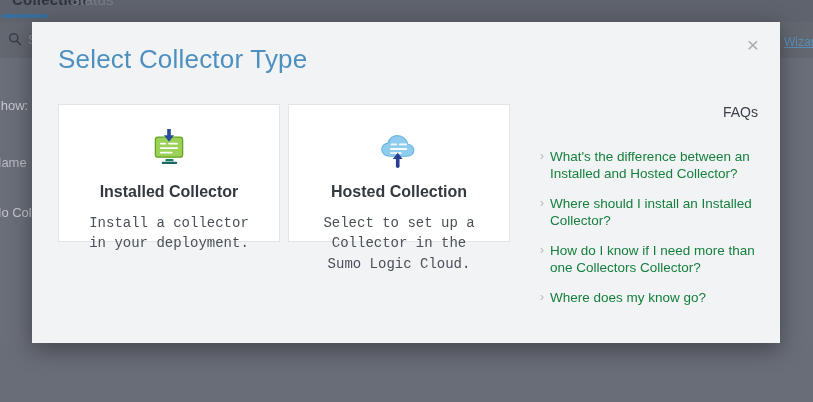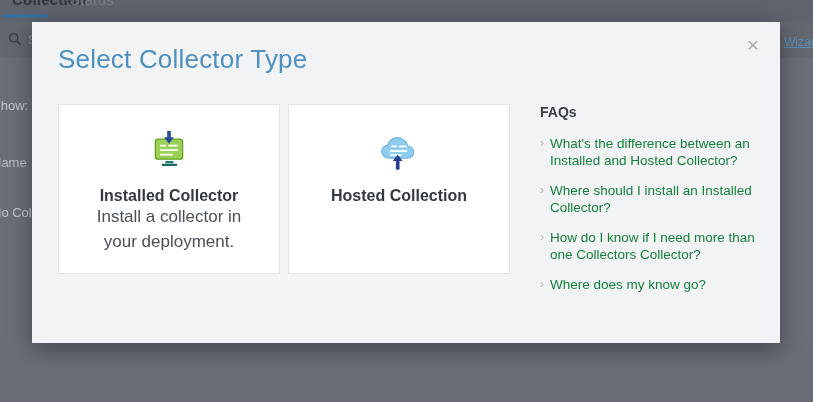--- a/index.html
+++ b/index.html
@@ -130,21 +130,21 @@
     display: flex;
     align-items: flex-start;
   }
 
   .cards {
     display: flex;
     gap: 8px;
   }
   .card {
     width: 222px;
-    height: 170px;
+    height: 138px;
     background: #ffffff;
     border: 1px solid #e2e4e7;
     box-sizing: border-box;
     display: flex;
     flex-direction: column;
     align-items: center;
     cursor: pointer;
     padding-top: 24px;
   }
   .card-icon {
@@ -154,37 +154,40 @@
     justify-content: center;
   }
   .card-title {
     margin-top: 14px;
     font-size: 16px;
     font-weight: bold;
     color: #333940;
     text-align: center;
   }
   .card-desc {
-    font-size: 17px;
+    margin-top: 12px;
+    font-size: 14px;
     color: #4a5058;
     text-align: center;
     line-height: 1.45;
     width: 170px;
+    font-family: Liberation Mono, monospace;
   }
 
   
   .faq {
     margin-left: 30px;
     width: 218px;
   }
   .faq-heading {
     font-size: 14px;
-    font-weight: bold;
+    font-weight: normal;
     color: #3a4048;
-    margin-bottom: 15px;
+    margin-bottom: 28px;
+    text-align: right;
   }
   .faq-item {
     display: flex;
     align-items: flex-start;
     margin-bottom: 13px;
     cursor: pointer;
   }
   .faq-chevron {
     flex: 0 0 auto;
     width: 10px;
@@ -263,20 +266,21 @@
             <path d="M14 30 C8.5 30 5 26.6 5 22.6 C5 18.9 8 15.8 11.8 15.5 C12.9 10.8 17.2 7.3 22.4 7.3 C28 7.3 32.6 11.3 33.4 16.5 C37.3 16.8 40.3 19.9 40.3 23.5 C40.3 27.3 37 30 33 30 Z" fill="#8fcdee" stroke="#66b4df" stroke-width="1.2"></path>
             <rect x="15" y="16" width="7" height="2" rx="1" fill="#ffffff" opacity="0.95"></rect>
             <rect x="24" y="16" width="9" height="2" rx="1" fill="#ffffff" opacity="0.95"></rect>
             <rect x="14" y="21" width="19" height="2" rx="1" fill="#ffffff" opacity="0.95"></rect>
             <rect x="14" y="25.5" width="13" height="2" rx="1" fill="#ffffff" opacity="0.95"></rect>
             <path d="M22.6 41 L22.6 31" stroke="#2a3f8f" stroke-width="4" stroke-linecap="round"></path>
             <path d="M17.2 33 L22.6 26 L28 33 Z" fill="#2a3f8f"></path>
           </svg>
         </div>
         <div class="card-title">Hosted Collection</div>
+        <div class="card-desc">Select to set up a Collector in the Sumo Logic Cloud.</div>
       </div>
 
     </div>
 
     <div class="faq">
       <div class="faq-heading">FAQs</div>
 
       <div class="faq-item">
         <span class="faq-chevron">›</span>
         <span class="faq-text">What's the difference between an Installed and Hosted Collector?</span>

